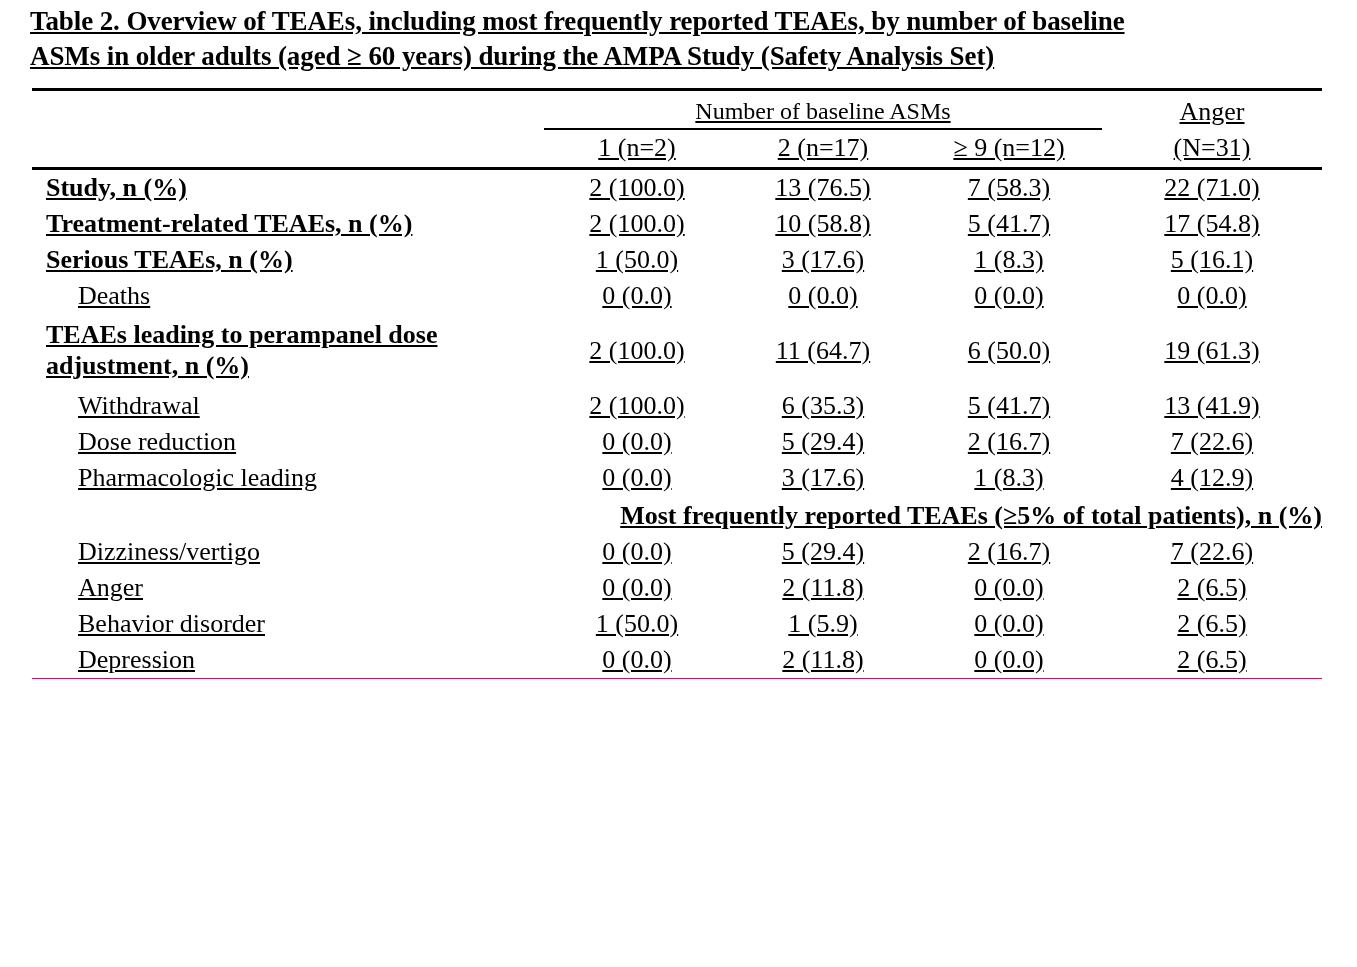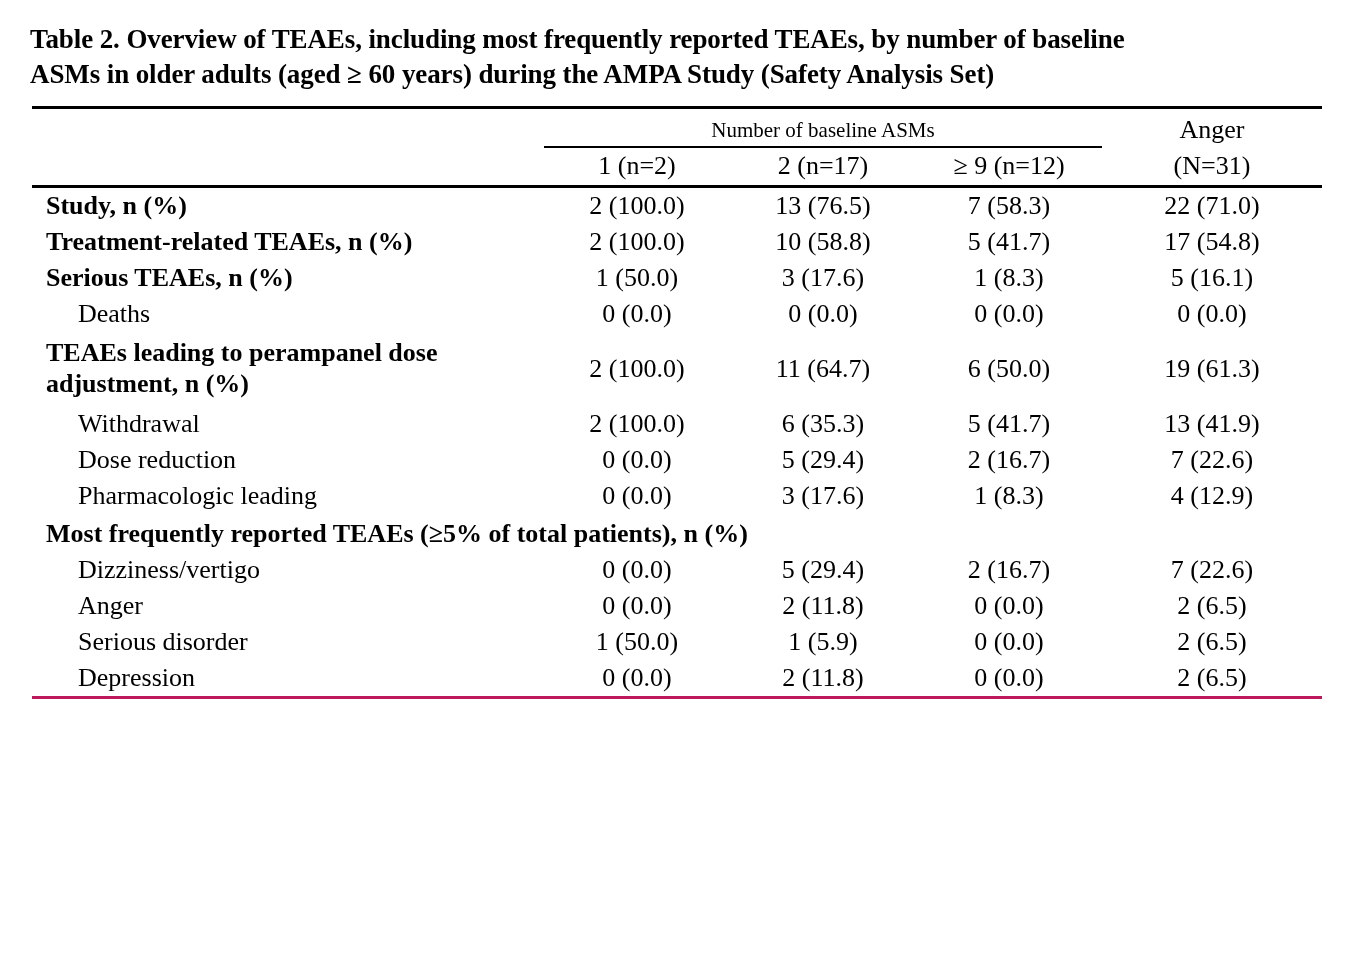--- a/index.html
+++ b/index.html
@@ -12,21 +12,22 @@
     height: 967px;
     font-family: "Liberation Serif", serif;
     color: #000000;
     overflow: hidden;
   }
   .page {
     position: relative;
     width: 1172px;
     height: 967px;
     box-sizing: border-box;
-    padding: 22px 30px 0 30px;
+    padding: 4px 30px 0 30px;
+    text-decoration: underline;
   }
   .caption {
     font-size: 27px;
     font-weight: bold;
     line-height: 1.30;
     letter-spacing: -0.1px;
     margin: 0 0 14px 0;
     max-width: 1270px;
   }
   table.tbl {
@@ -46,21 +47,21 @@
   col.c2 { width: 186px; }
   col.c3 { width: 186px; }
   col.c4 { width: 220px; }
 
   .rule-top td {
     border-top: 3px solid #000;
   }
   .hdr-group {
     text-align: center;
     font-weight: bold;
-    font-size: 21px;
+    font-size: 24px;
     padding: 6px 0 3px 0 !important;
     border-bottom: 2px solid #000;
   }
   .hdr-total {
     text-align: center;
     font-weight: bold;
     font-size: 26px;
     padding: 6px 0 2px 0 !important;
   }
   .hdr-sub {
@@ -82,25 +83,25 @@
     padding: 3px 0 3px 14px !important;
     white-space: nowrap;
   }
   .lbl.bold { font-weight: bold; }
   .lbl.indent { padding-left: 46px !important; }
   .lbl.wrap { white-space: normal; line-height: 1.18; }
   .span-row td {
     padding-top: 5px !important;
     padding-bottom: 3px !important;
     font-weight: bold;
-    text-align: left;
+    text-align: right;
     margin-top: 36px;
   }
   .bottom-rule td {
-    border-bottom: 3px solid #be185d;
+    border-bottom: 1px solid #be185d;
   }
   .footnote {
     font-size: 25px;
     margin: 6px 0 0 4px;
     line-height: 1.25;
   }
 </style>
 </head>
 <body>
 
@@ -199,21 +200,21 @@
         <td class="num">7 (22.6)</td>
       </tr>
       <tr>
         <td class="lbl indent">Anger</td>
         <td class="num">0 (0.0)</td>
         <td class="num">2 (11.8)</td>
         <td class="num">0 (0.0)</td>
         <td class="num">2 (6.5)</td>
       </tr>
       <tr>
-        <td class="lbl indent">Serious disorder</td>
+        <td class="lbl indent">Behavior disorder</td>
         <td class="num">1 (50.0)</td>
         <td class="num">1 (5.9)</td>
         <td class="num">0 (0.0)</td>
         <td class="num">2 (6.5)</td>
       </tr>
       <tr class="bottom-rule">
         <td class="lbl indent">Depression</td>
         <td class="num">0 (0.0)</td>
         <td class="num">2 (11.8)</td>
         <td class="num">0 (0.0)</td>

